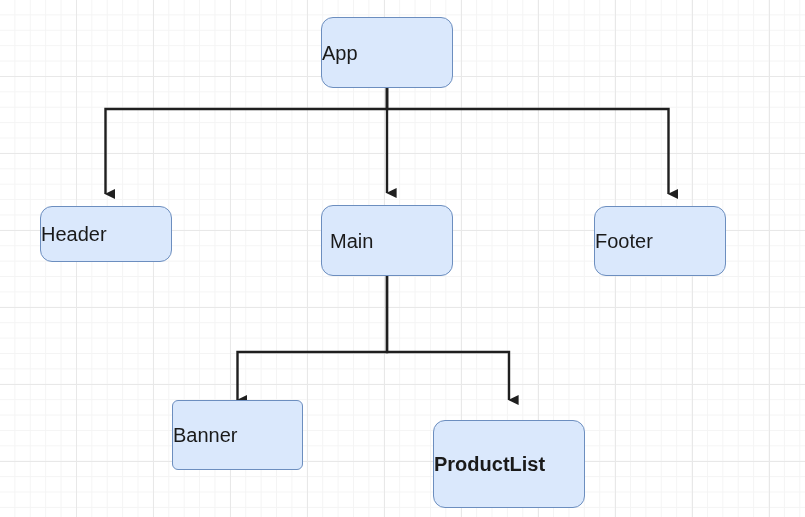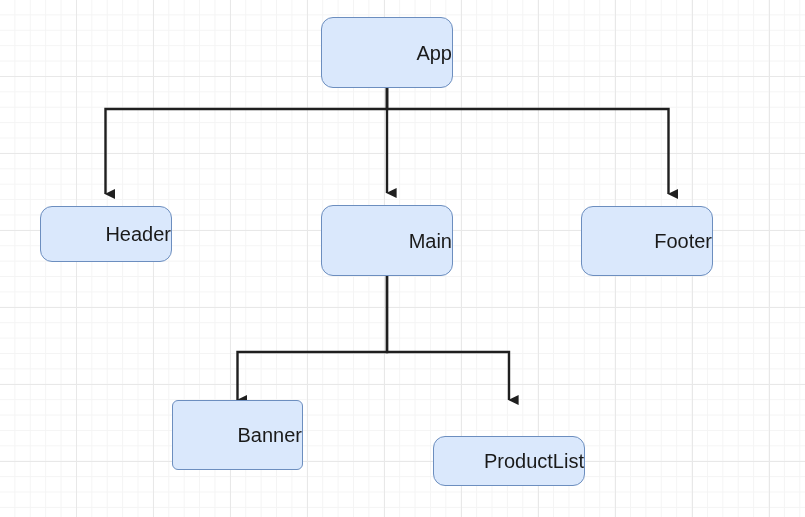--- a/index.html
+++ b/index.html
@@ -34,21 +34,21 @@
     height: 517px;
   }
   .node {
     position: absolute;
     box-sizing: border-box;
     background: #dae8fc;
     border: 1px solid #6c8ebf;
     border-radius: 12px;
     display: flex;
     align-items: center;
-    justify-content: flex-end;
+    justify-content: flex-start;
     color: #1a1a1a;
     font-size: 20px;
     font-family: "Liberation Sans", sans-serif;
     line-height: 1;
     white-space: nowrap;
   }
   .node-label {
     pointer-events: none;
   }
 </style>
@@ -80,25 +80,25 @@
   </div>
 
   <div class="node" style="left:40px; top:206px; width:132px; height:56px;">
     <span class="node-label">Header</span>
   </div>
 
   <div class="node" style="left:321px; top:205px; width:132px; height:71px;padding-left:8px;">
     <span class="node-label">Main</span>
   </div>
 
-  <div class="node" style="left:581px; top:206px; width:132px; height:70px;padding-left:25px;">
+  <div class="node" style="left:594px; top:206px; width:132px; height:70px;">
     <span class="node-label">Footer</span>
   </div>
 
   <div class="node" style="left:172px; top:400px; width:131px; height:70px;border-radius:6px;">
     <span class="node-label">Banner</span>
   </div>
 
-  <div class="node" style="left:433px; top:436px; width:152px; height:50px;">
+  <div class="node" style="left:433px; top:420px; width:152px; height:88px;font-weight:bold;">
     <span class="node-label">ProductList</span>
   </div>
 
 </div>
 
 </body></html>

